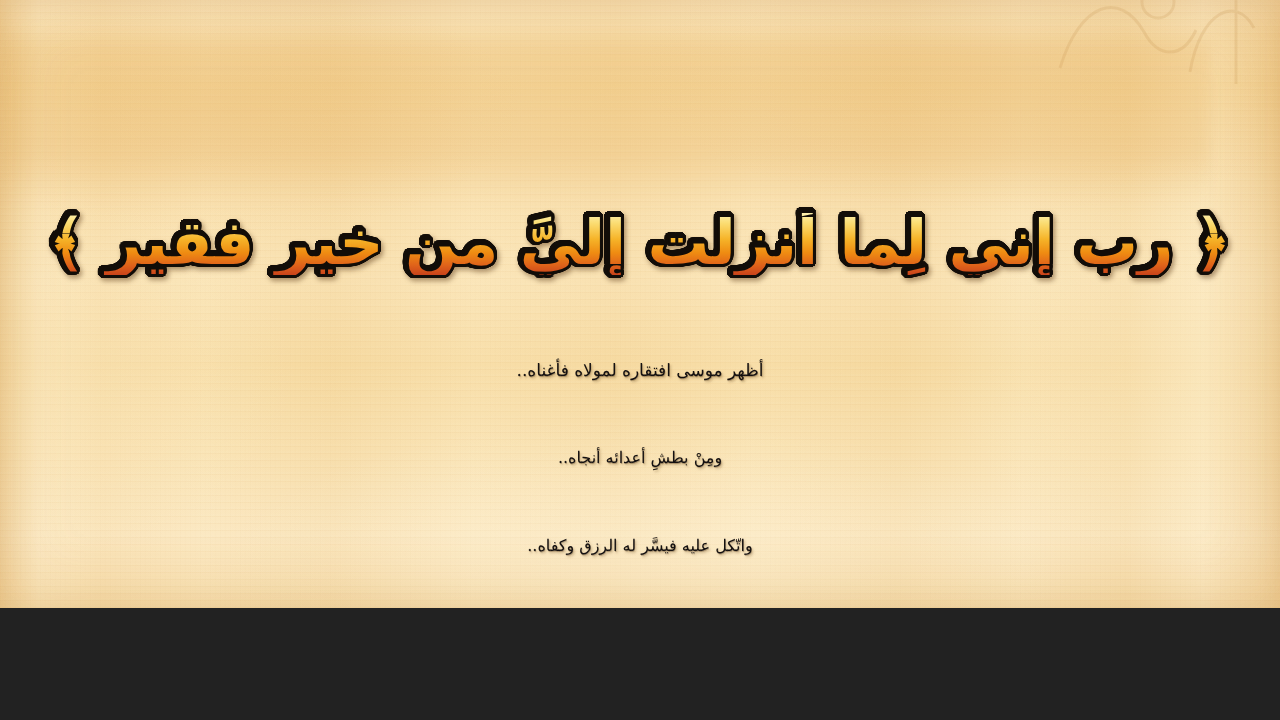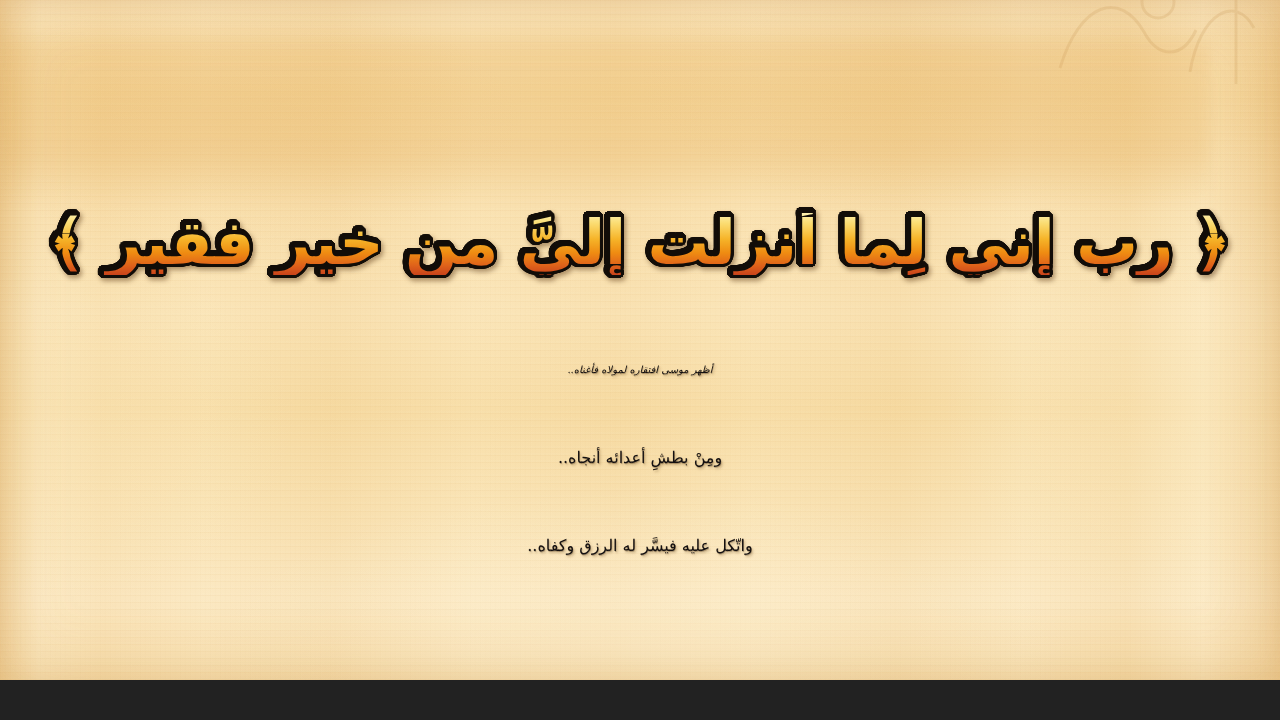--- a/index.html
+++ b/index.html
@@ -4,21 +4,21 @@
 <style>
   html, body {
     margin: 0;
     padding: 0;
     background: #222;
   }
 
   #poster {
     position: relative;
     width: 1280px;
-    height: 680px;
+    height: 608px;
     overflow: hidden;
     font-family: "DejaVu Sans", sans-serif;
     background-color: #f7d79a;
   }
 
   
   .bg-base {
     position: absolute;
     inset: 0;
     background:
@@ -235,19 +235,19 @@
   <div class="bg-blotch"></div>
   <div class="bg-vignette"></div>
 
   <div class="content">
 
     <div class="title-wrap">
       <div class="title" style="font-size: 61.5px;">﴿ رب إني لِما أنزلت إليَّ من خير فقير ﴾</div>
     </div>
 
     <div class="body-wrap">
-      <div class="verse-line l1" style="font-size: 10px; font-style: italic;">أظهر موسى افتقاره لمولاه فأغناه..</div>
+      <div class="verse-line l1" style="font-size: 17px;">أظهر موسى افتقاره لمولاه فأغناه..</div>
       <div class="verse-line l3" style="font-size: 16px;">ومِنْ بطشِ أعدائه أنجاه..</div>
       <div class="verse-line l2" style="font-size: 16px;">واتّكل عليه فيسَّر له الرزق وكفاه..</div>
     </div>
 
   </div>
 </div>
 
 </body></html>

